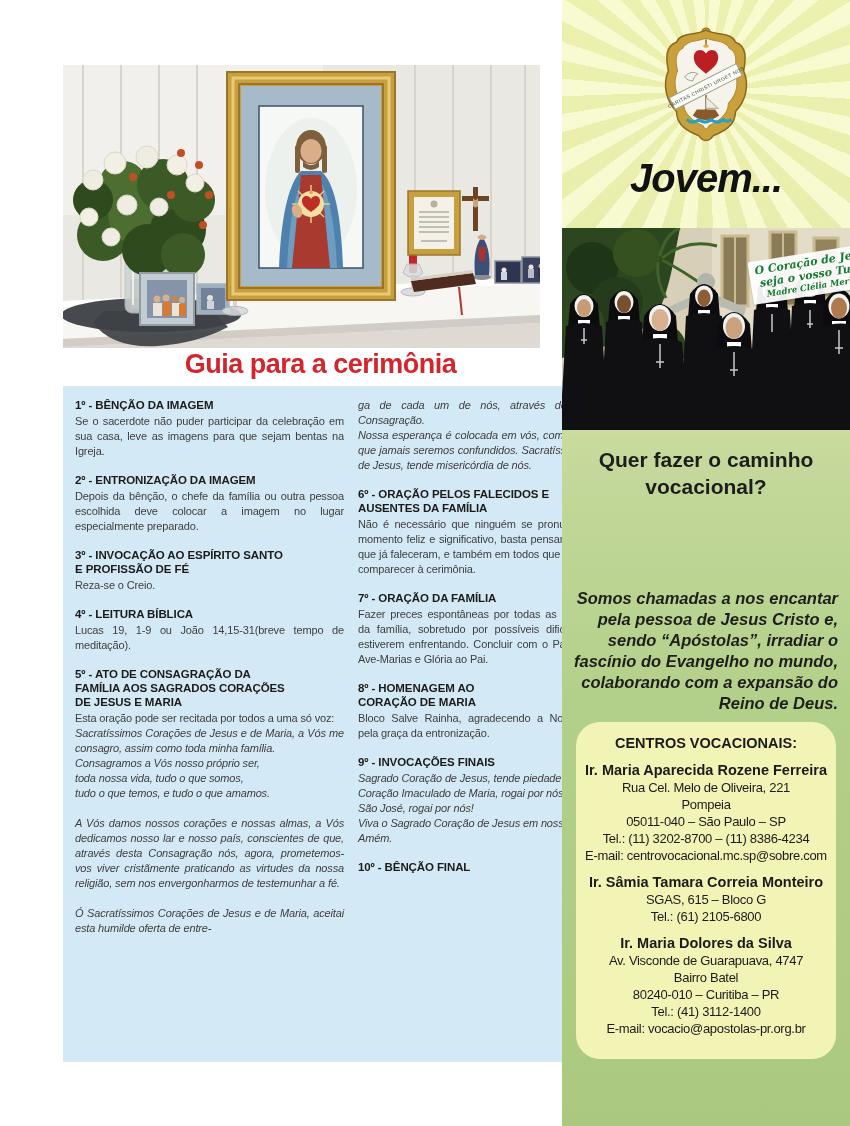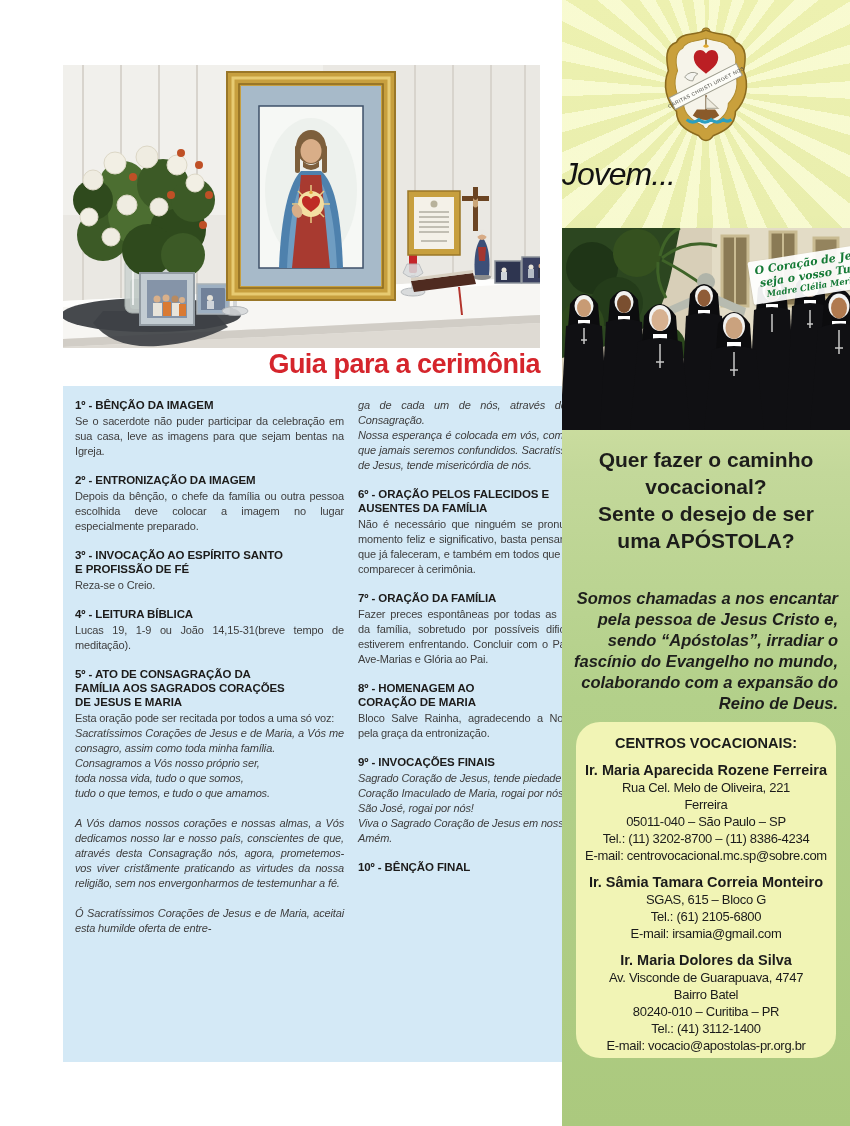--- a/index.html
+++ b/index.html
@@ -3,57 +3,57 @@
 <meta charset="utf-8">
 <style>
   html,body{margin:0;padding:0;}
   body{width:850px;height:1126px;background:#ffffff;font-family:"Liberation Sans",sans-serif;position:relative;overflow:hidden;}
   .page{position:absolute;inset:0;}
 
   
   .altar-photo{position:absolute;left:63px;top:65px;width:477px;height:283px;}
   .altar-photo svg{display:block;}
 
-  .guide-heading{position:absolute;left:63px;top:349px;width:477px;text-align:right;
+  .guide-heading{position:absolute;left:63px;top:349px;width:477px;text-align:center;
     font-size:27px;font-weight:bold;color:#d5252c;letter-spacing:-0.5px;text-indent:38px;}
 
   .guide-panel{position:absolute;left:63px;top:386px;width:574px;height:676px;background:#d4e9f6;
     box-sizing:border-box;padding:12px 10px 0 12px;display:flex;gap:14px;}
   .gcol{flex:1;min-width:0;}
   .sec{margin-bottom:14px;}
   .sec h3{margin:0 0 2px 0;font-size:11.5px;line-height:14px;font-weight:bold;color:#1c1b1a;
     white-space:pre-line;letter-spacing:-0.1px;}
   .sec p{margin:0;font-size:11px;line-height:15px;color:#3e3d3d;text-align:justify;letter-spacing:-0.15px;}
   .sec p.it{font-style:italic;}
   .sec p.pre{white-space:pre-line;text-align:left;}
   .sec p.gap{margin-top:15px;}
 
   
   .sidebar{position:absolute;left:562px;top:0;width:288px;height:1126px;
     background:linear-gradient(180deg,#edf1b0 0%,#e9eead 19%,#d3e2a4 33%,#c3d89a 42%,#b3d08a 62%,#abc97e 100%);}
   .starburst{position:absolute;left:0;top:0;width:288px;height:228px;
     background:repeating-conic-gradient(from 2deg at 50% 40%,rgba(250,252,214,0.85) 0deg 7deg,rgba(250,252,214,0) 7deg 14deg);}
   .crest{position:absolute;top:26px;left:50%;transform:translateX(-50%);}
-  .jovem{position:absolute;top:156px;width:100%;font-size:32px;font-weight:normal;
+  .jovem{position:absolute;top:156px;width:100%;text-align:center;font-size:40px;font-weight:bold;
     font-style:italic;color:#121212;letter-spacing:-1px;}
 
   .nuns-photo{position:absolute;left:0;top:228px;width:288px;height:202px;}
   .photo-caption{position:absolute;left:188px;top:252px;width:122px;transform:rotate(-9deg);
     background:rgba(255,255,255,0.93);border-radius:2px;padding:3px 4px;text-align:center;
     font-family:"DejaVu Serif",serif;font-style:italic;color:#157a36;box-shadow:0 1px 2px rgba(0,0,0,0.25);}
   .photo-caption .c1{font-size:11px;line-height:13px;font-weight:bold;}
   .photo-caption .c2{font-size:8.5px;line-height:11px;font-weight:bold;}
 
   .voc-question{position:absolute;top:446px;left:14px;width:260px;text-align:center;
     font-size:21px;line-height:27px;font-weight:bold;color:#1d1d1b;}
   .mission{position:absolute;top:588px;left:12px;width:264px;text-align:right;
     font-size:16.5px;line-height:21px;font-weight:bold;font-style:italic;color:#1e1e1c;}
 
   .contact-box{position:absolute;top:722px;left:14px;width:260px;box-sizing:border-box;
-    background:#f1f4b5;border-radius:24px;padding:12px 8px 4px;text-align:center;color:#1b1b1b;}
+    background:#f1f4b5;border-radius:24px;padding:12px 8px 22px;text-align:center;color:#1b1b1b;}
   .contact-box .chead{font-size:14.5px;line-height:18px;font-weight:bold;}
   .entry{margin-top:9px;}
   .entry:first-of-type{margin-top:0;}
   .entry .name{font-size:14.5px;line-height:18px;font-weight:bold;}
   .entry .line{font-size:13px;line-height:17px;letter-spacing:-0.3px;white-space:nowrap;}
 </style>
 </head>
 <body>
 
 <div class="page">
@@ -403,40 +403,38 @@
       </svg>
     </div>
     <div class="photo-caption">
       <div class="c1">O Coração de Jesus</div>
       <div class="c1">seja o vosso Tudo!</div>
       <div class="c2">Madre Clélia Merloni</div>
     </div>
 
     <div class="voc-question">
       <div>Quer fazer o caminho vocacional?</div>
-      <div>Sente o desejo de ser uma APÓSTOLA?</div>
     </div>
 
     <div class="mission">Somos chamadas a nos encantar pela pessoa de Jesus Cristo e, sendo “Apóstolas”, irradiar o fascínio do Evangelho no mundo, colaborando com a expansão do Reino de Deus.</div>
 
     <div class="contact-box">
       <div class="chead">CENTROS VOCACIONAIS:</div>
       <div class="entry">
         <div class="name">Ir. Maria Aparecida Rozene Ferreira</div>
         <div class="line">Rua Cel. Melo de Oliveira, 221</div>
-        <div class="line">Ferreira</div>
+        <div class="line">Pompeia</div>
         <div class="line">05011-040 – São Paulo – SP</div>
         <div class="line">Tel.: (11) 3202-8700 – (11) 8386-4234</div>
         <div class="line">E-mail: centrovocacional.mc.sp@sobre.com</div>
       </div>
       <div class="entry">
         <div class="name">Ir. Sâmia Tamara Correia Monteiro</div>
         <div class="line">SGAS, 615 – Bloco G</div>
         <div class="line">Tel.: (61) 2105-6800</div>
-        <div class="line">E-mail: irsamia@gmail.com</div>
       </div>
       <div class="entry">
         <div class="name">Ir. Maria Dolores da Silva</div>
         <div class="line">Av. Visconde de Guarapuava, 4747</div>
         <div class="line">Bairro Batel</div>
         <div class="line">80240-010 – Curitiba – PR</div>
         <div class="line">Tel.: (41) 3112-1400</div>
         <div class="line">E-mail: vocacio@apostolas-pr.org.br</div>
       </div>
     </div>

